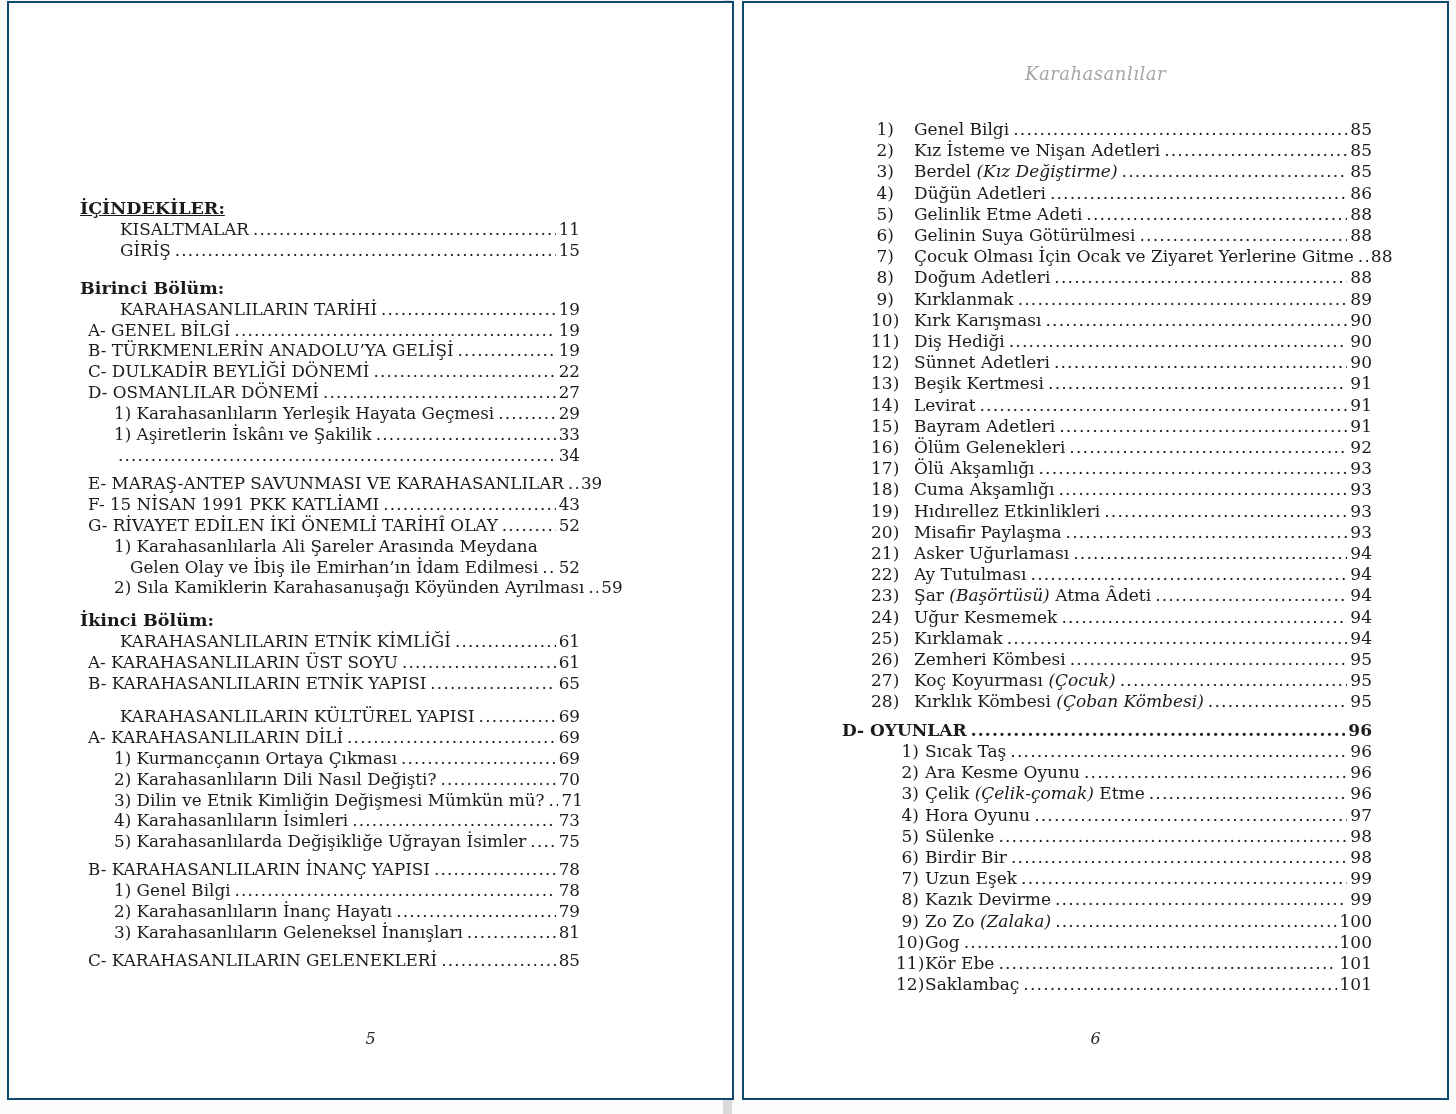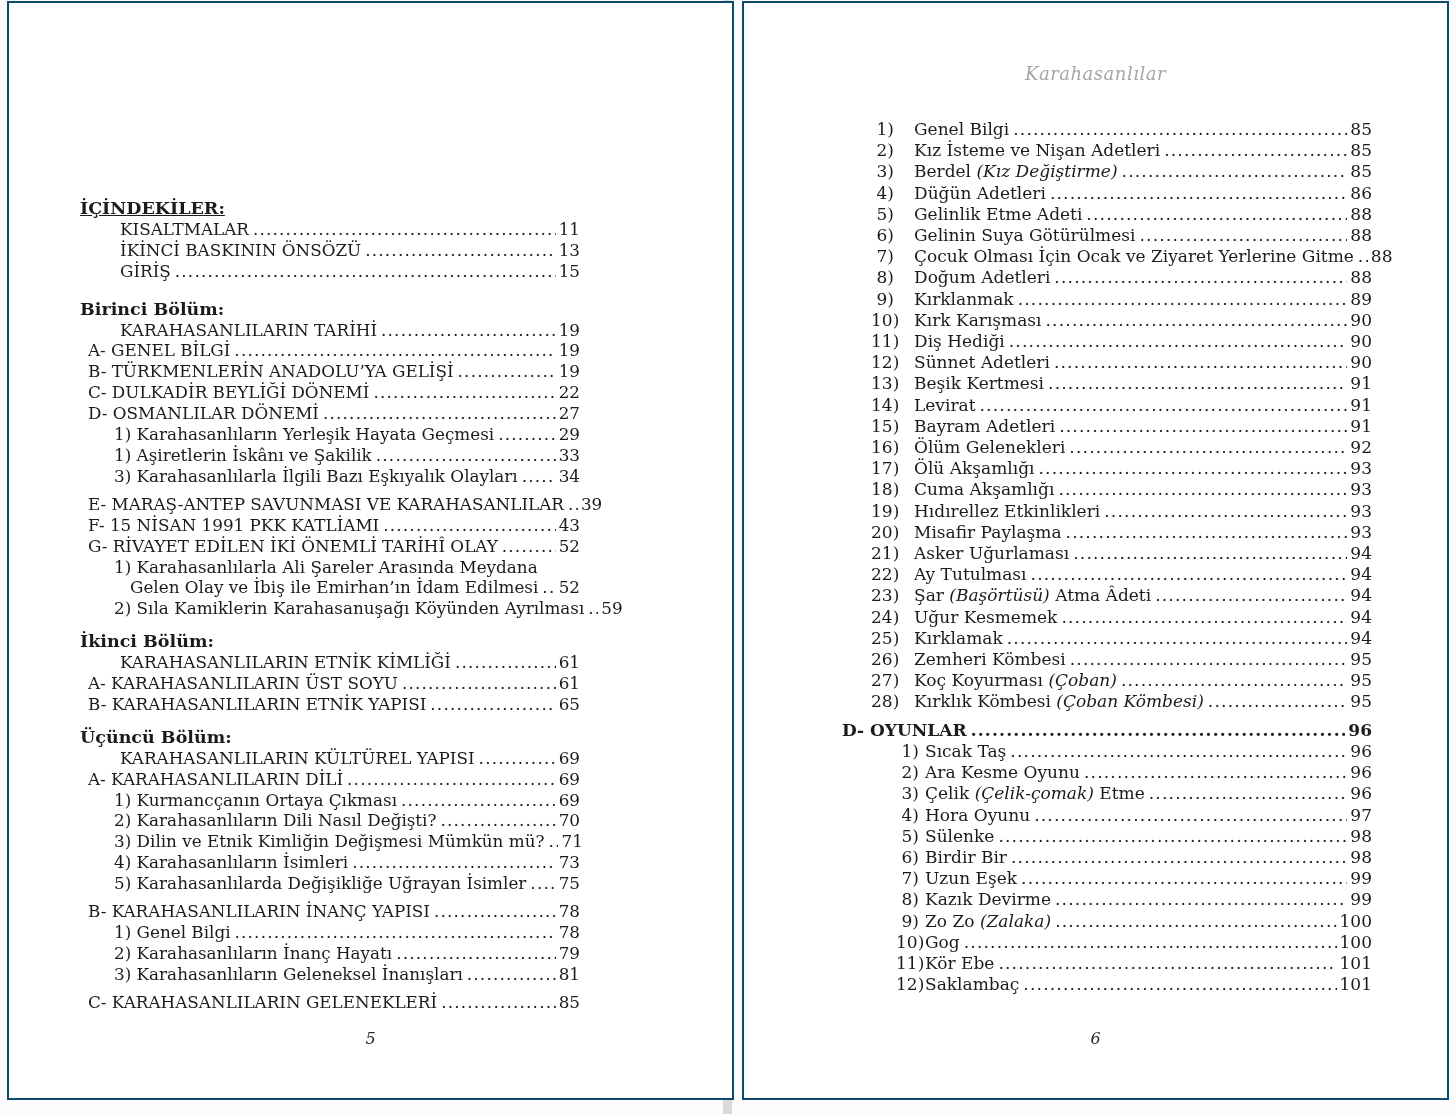--- a/index.html
+++ b/index.html
@@ -57,25 +57,20 @@
 
   <div class="page page-left">
     <div class="content" id="left-content">
         <div class="toc-title"><span>İÇİNDEKİLER:</span></div>
         <div class="row lvl0">
           <span class="lbl"><span>KISALTMALAR</span></span>
           <span class="dots"></span>
           <span class="pg">11</span>
         </div>
         <div class="row lvl0">
-          <span class="lbl"><span>İKİNCİ BASKININ ÖNSÖZÜ</span></span>
-          <span class="dots"></span>
-          <span class="pg">13</span>
-        </div>
-        <div class="row lvl0">
           <span class="lbl"><span>GİRİŞ</span></span>
           <span class="dots"></span>
           <span class="pg">15</span>
         </div>
         <div class="gap lg"></div>
         <div class="chapter-head"><span>Birinci Bölüm:</span></div>
         <div class="row lvl0">
           <span class="lbl"><span>KARAHASANLILARIN TARİHİ</span></span>
           <span class="dots"></span>
           <span class="pg">19</span>
@@ -104,21 +99,20 @@
           <span class="lbl"><span>1) Karahasanlıların Yerleşik Hayata Geçmesi</span></span>
           <span class="dots"></span>
           <span class="pg">29</span>
         </div>
         <div class="row lvl2">
           <span class="lbl"><span>1) Aşiretlerin İskânı ve Şakilik</span></span>
           <span class="dots"></span>
           <span class="pg">33</span>
         </div>
         <div class="row lvl2">
-          <span class="lbl"><span>3) Karahasanlılarla İlgili Bazı Eşkıyalık Olayları</span></span>
           <span class="dots"></span>
           <span class="pg">34</span>
         </div>
         <div class="gap sm"></div>
         <div class="row lvl1">
           <span class="lbl"><span>E- MARAŞ-ANTEP SAVUNMASI VE KARAHASANLILAR</span></span>
           <span class="dots"></span>
           <span class="pg">39</span>
         </div>
         <div class="row lvl1">
@@ -155,21 +149,20 @@
           <span class="lbl"><span>A- KARAHASANLILARIN ÜST SOYU</span></span>
           <span class="dots"></span>
           <span class="pg">61</span>
         </div>
         <div class="row lvl1">
           <span class="lbl"><span>B- KARAHASANLILARIN ETNİK YAPISI</span></span>
           <span class="dots"></span>
           <span class="pg">65</span>
         </div>
         <div class="gap md"></div>
-        <div class="chapter-head"><span>Üçüncü Bölüm:</span></div>
         <div class="row lvl0">
           <span class="lbl"><span>KARAHASANLILARIN KÜLTÜREL YAPISI</span></span>
           <span class="dots"></span>
           <span class="pg">69</span>
         </div>
         <div class="row lvl1">
           <span class="lbl"><span>A- KARAHASANLILARIN DİLİ</span></span>
           <span class="dots"></span>
           <span class="pg">69</span>
         </div>
@@ -383,21 +376,21 @@
           <span class="pg">94</span>
         </div>
         <div class="row numA">
           <span class="num">26)</span>
           <span class="lbl"><span>Zemheri Kömbesi</span></span>
           <span class="dots"></span>
           <span class="pg">95</span>
         </div>
         <div class="row numA">
           <span class="num">27)</span>
-          <span class="lbl"><span>Koç Koyurması </span><i>(Çoban)</i></span>
+          <span class="lbl"><span>Koç Koyurması </span><i>(Çocuk)</i></span>
           <span class="dots"></span>
           <span class="pg">95</span>
         </div>
         <div class="row numA">
           <span class="num">28)</span>
           <span class="lbl"><span>Kırklık Kömbesi </span><i>(Çoban Kömbesi)</i></span>
           <span class="dots"></span>
           <span class="pg">95</span>
         </div>
         <div class="gap sm"></div>

